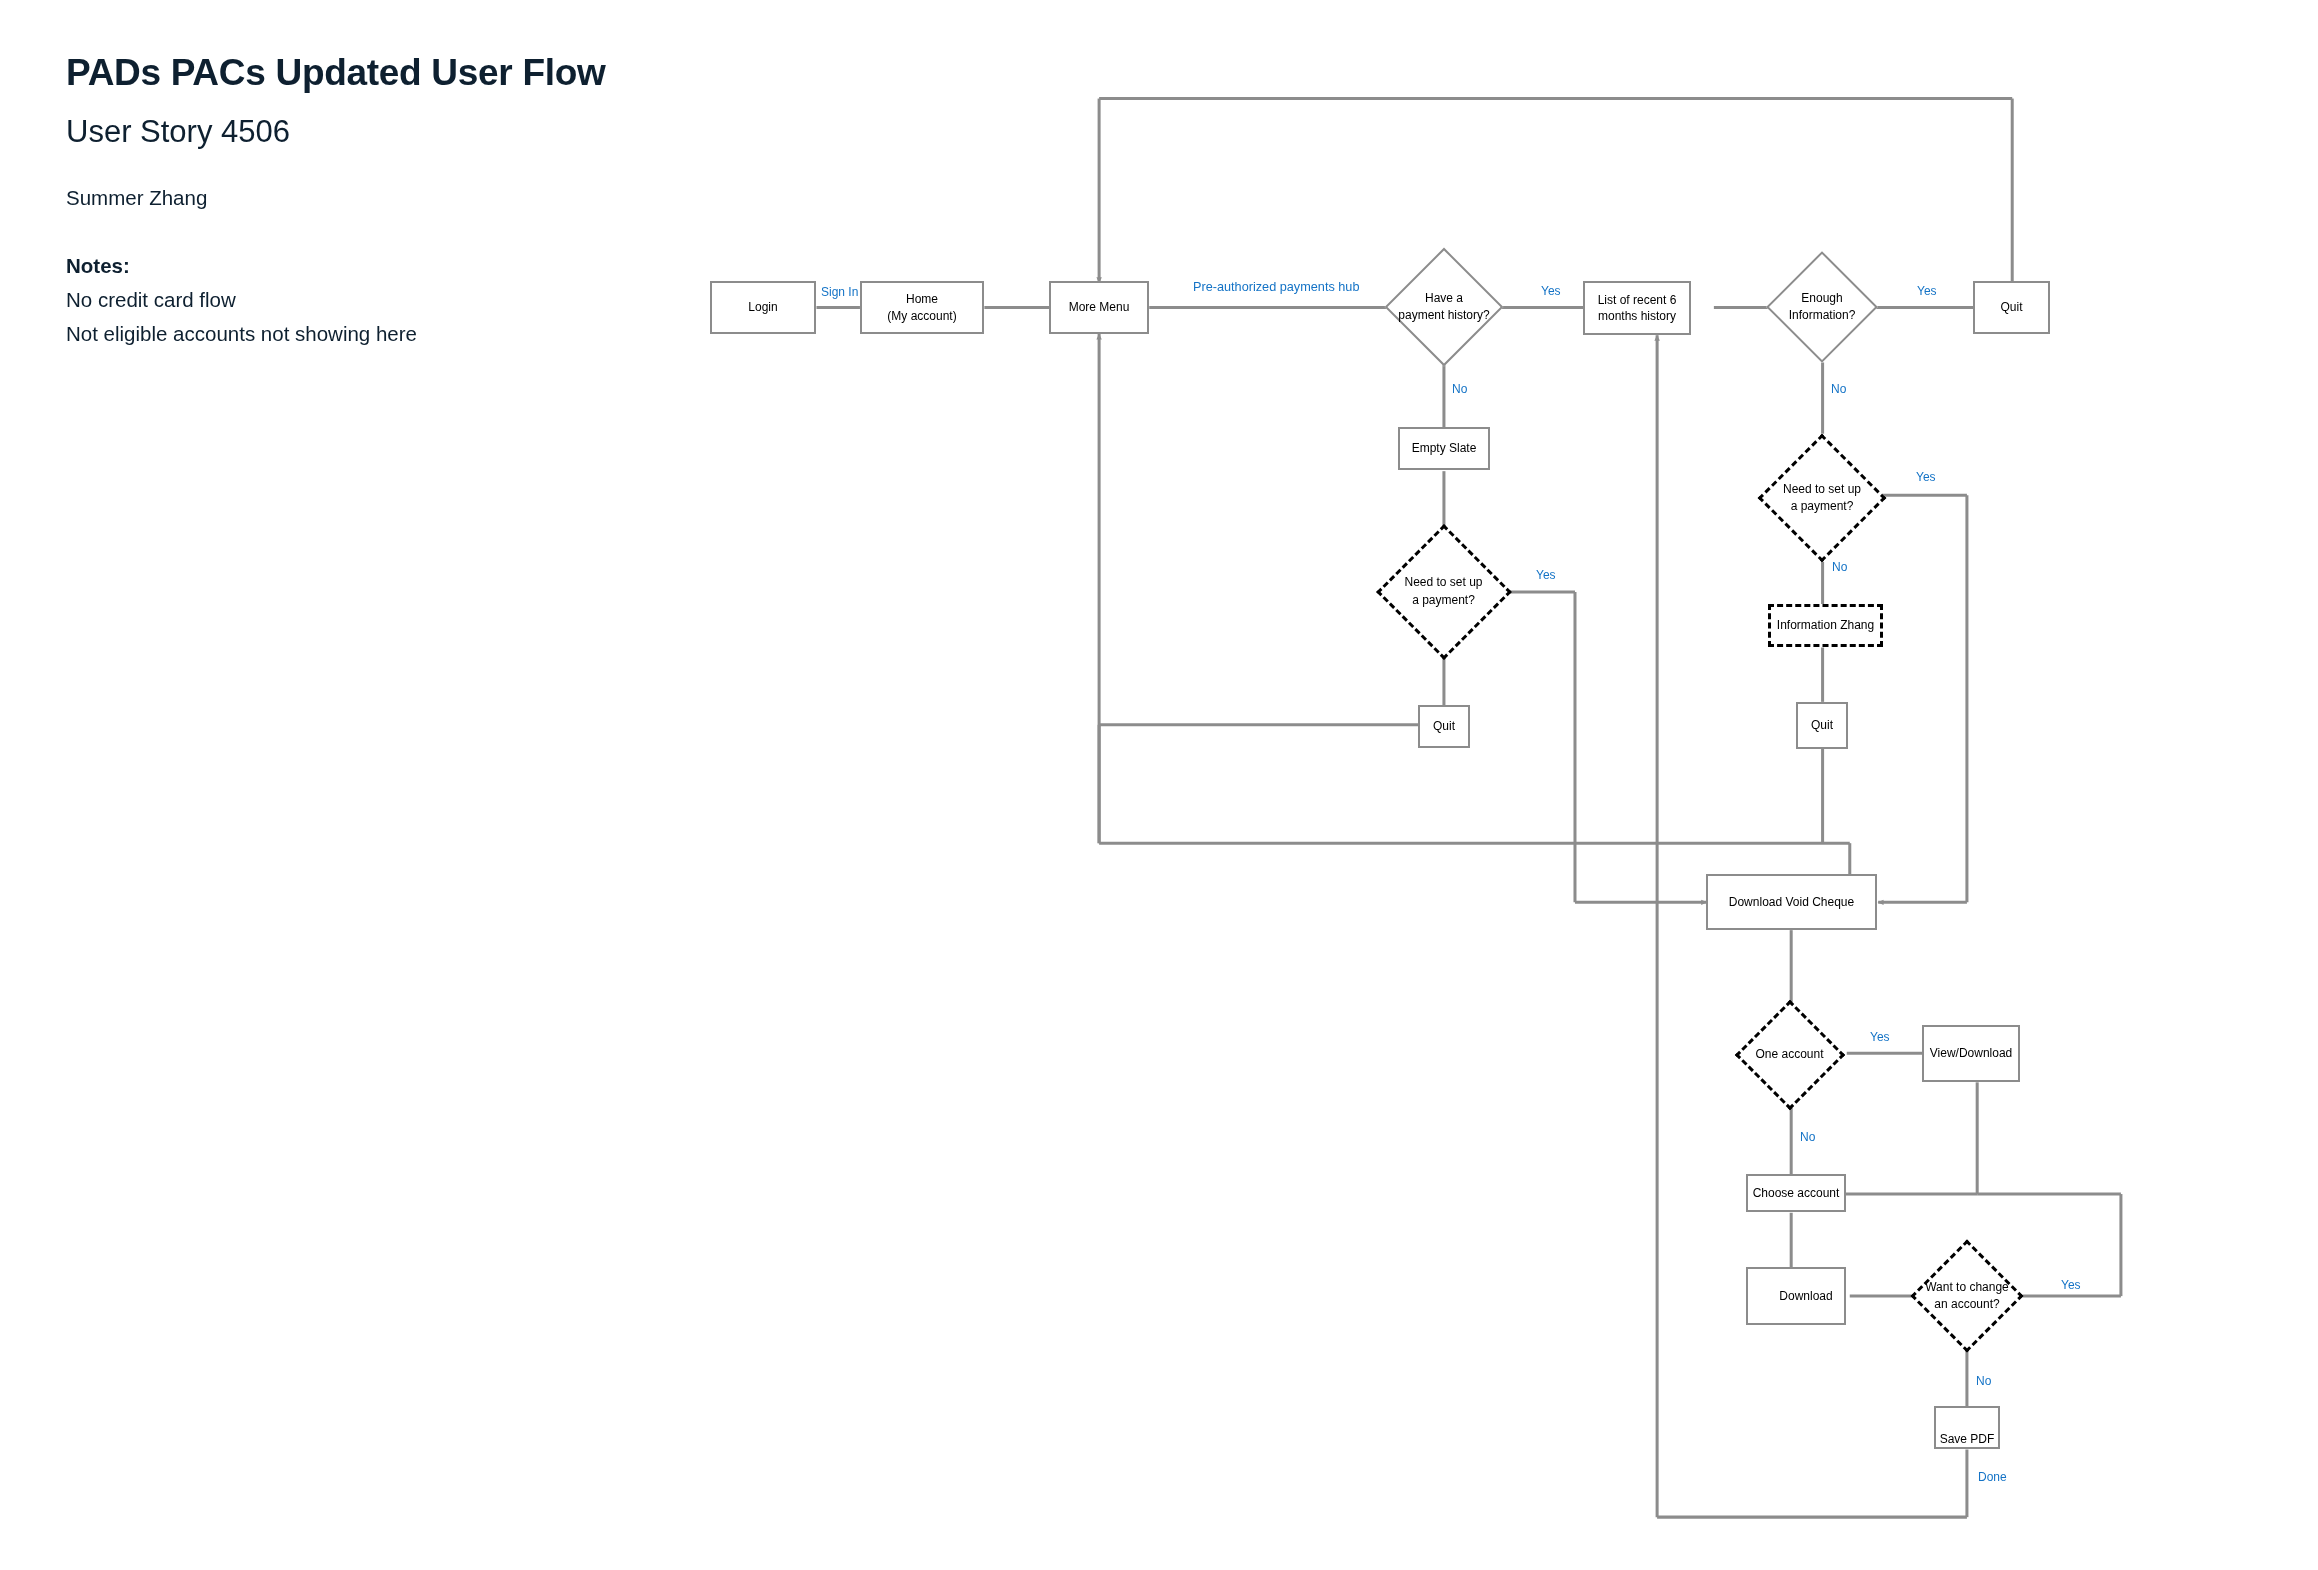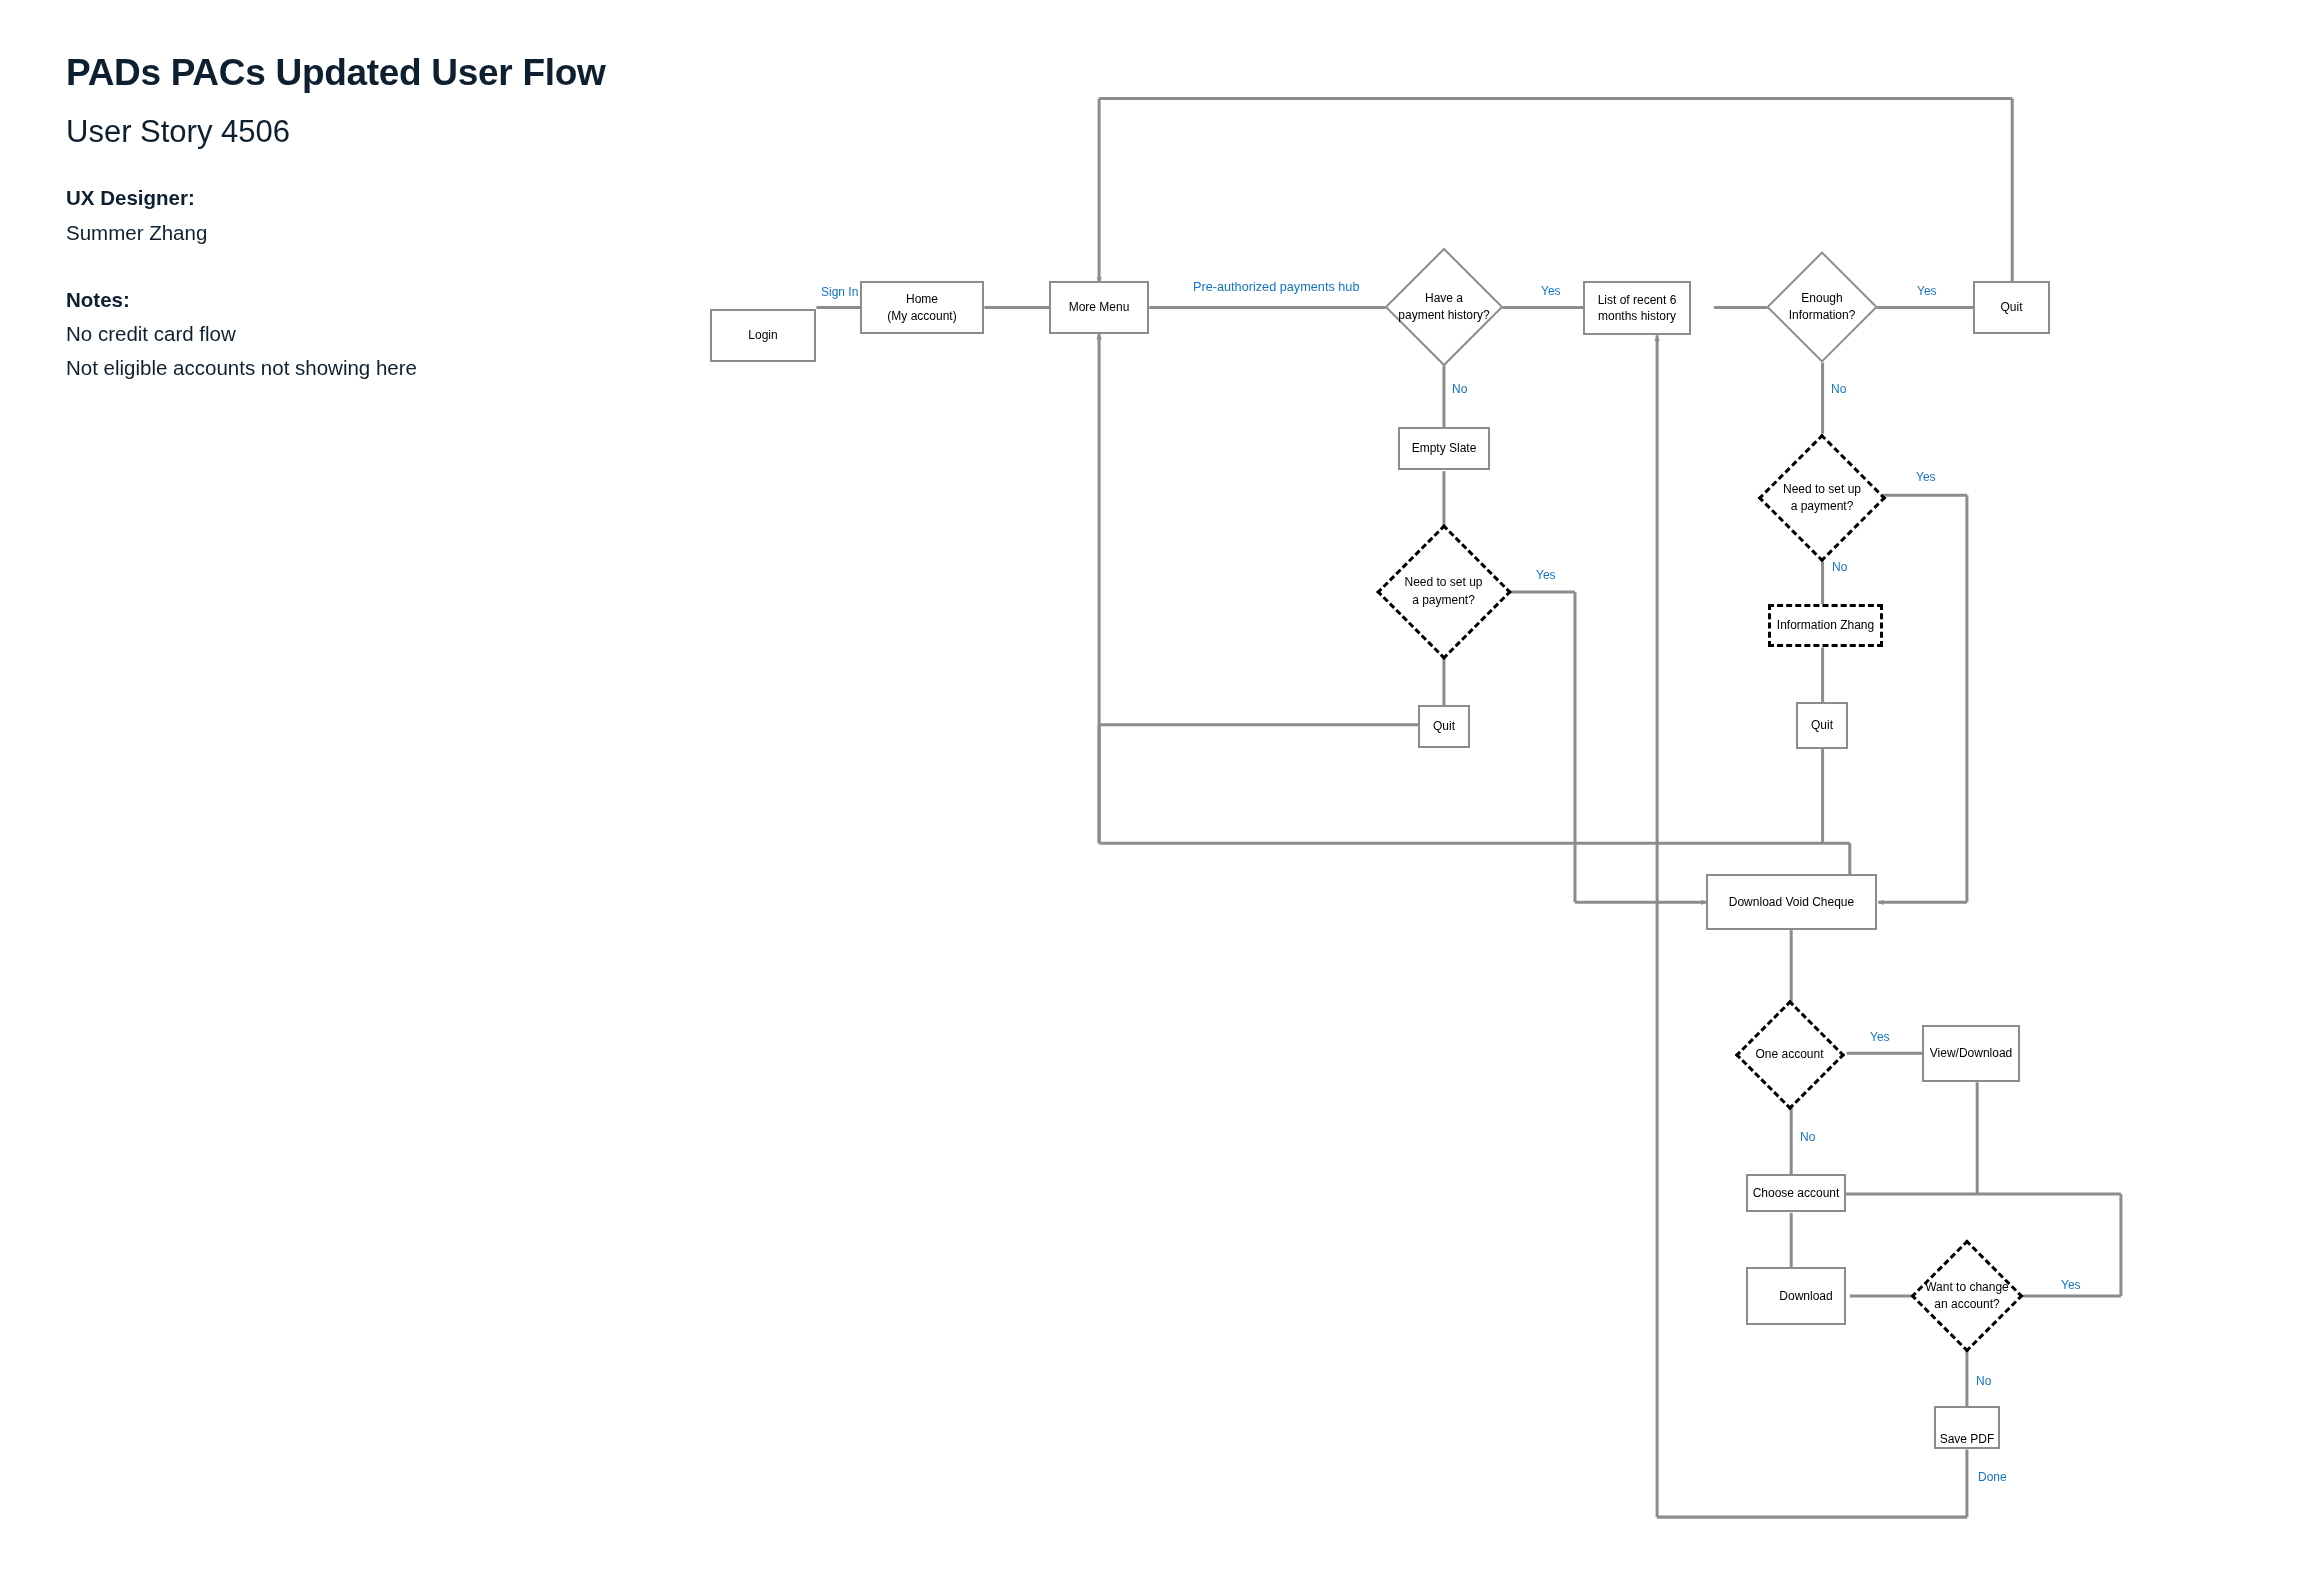--- a/index.html
+++ b/index.html
@@ -130,21 +130,20 @@
   }
 </style>
 </head>
 <body>
 
 <div id="canvas">
 
   <div id="header">
     <h1 id="title">PADs PACs Updated User Flow</h1>
     <h2 id="subtitle">User Story 4506</h2>
-    <p class="meta-head">UX Designer:</p>
     <p class="meta-line">Summer Zhang</p>
     <div class="gap"></div>
     <p class="meta-head">Notes:</p>
     <p class="meta-line">No credit card flow</p>
     <p class="meta-line">Not eligible accounts not showing here</p>
   </div>
 
   <svg class="wires" viewBox="0 0 3840 2601">
     <defs>
       <marker id="arrow" markerWidth="11" markerHeight="11" refX="9" refY="5.5" orient="auto" markerUnits="userSpaceOnUse">
@@ -216,21 +215,21 @@
       <line x1="3512" y1="1977" x2="3274" y2="1977"></line>
 
       <line x1="3257" y1="2232" x2="3257" y2="2328"></line>
 
       <line x1="3257" y1="2400" x2="3257" y2="2512"></line>
       <line x1="3257" y1="2512" x2="2744" y2="2512"></line>
       <line x1="2744" y1="2512" x2="2744" y2="555" marker-end="url(#arrow)"></line>
     </g>
   </svg>
 
-  <div class="node rect" style="left:710px; top:281px; width:106px; height:53px;margin-top:28px;">
+  <div class="node rect" style="left:710px; top:281px; width:106px; height:53px;">
     <span class="lbl">Login</span>
   </div>
 
   <div class="node rect" style="left:860px; top:281px; width:124px; height:53px;">
     <span class="lbl">Home<br>(My account)</span>
   </div>
 
   <div class="node rect" style="left:1049px; top:281px; width:100px; height:53px;">
     <span class="lbl">More Menu</span>
   </div>

